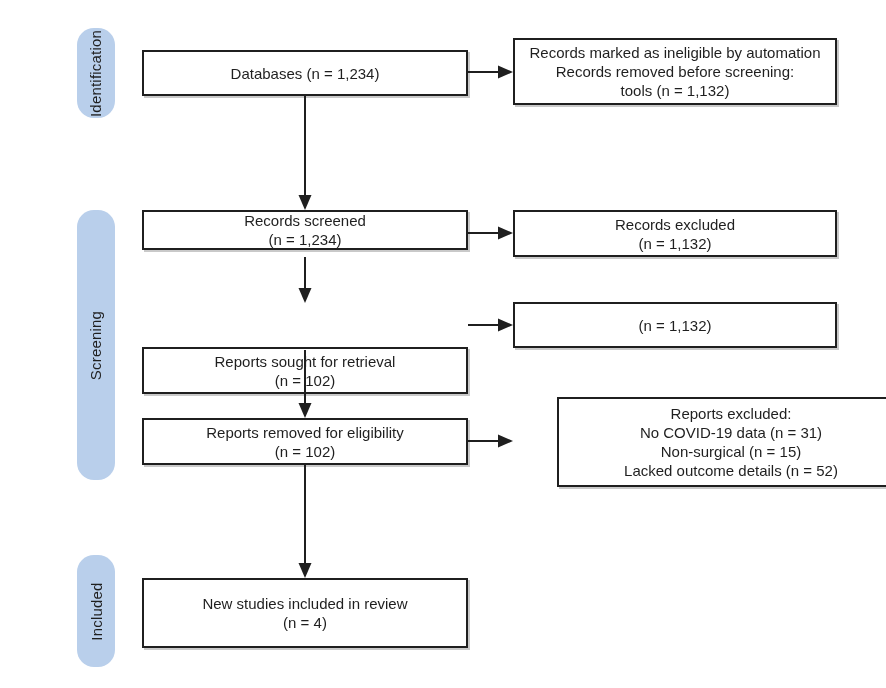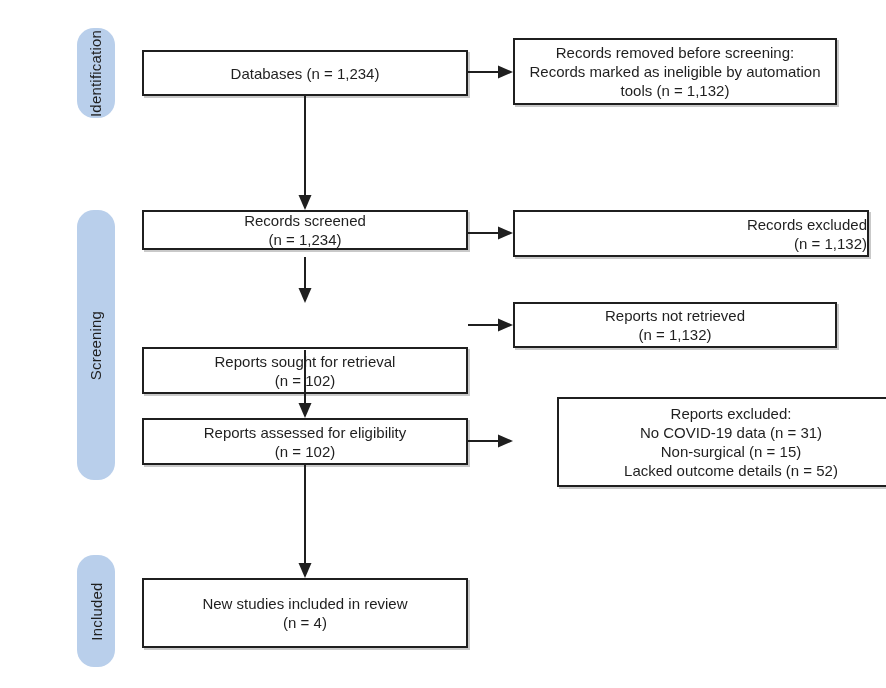--- a/index.html
+++ b/index.html
@@ -51,21 +51,21 @@
     font-size: 15px;
     line-height: 19px;
   }
   .mb1 { left: 142px; top: 50px;  width: 326px; height: 46px; }
   .mb2 { left: 142px; top: 210px; width: 326px; height: 40px; }
   .mb3 { left: 142px; top: 303px; width: 326px; height: 47px; margin-top: 44px; }
   .mb4 { left: 142px; top: 418px; width: 326px; height: 47px; }
   .mb5 { left: 142px; top: 578px; width: 326px; height: 70px; }
 
   .sb1 { left: 513px; top: 38px;  width: 324px; height: 67px; }
-  .sb2 { left: 513px; top: 210px; width: 356px; height: 47px; align-items: flex-end; }
+  .sb2 { left: 513px; top: 210px; width: 324px; height: 47px; }
   .sb3 { left: 513px; top: 302px; width: 324px; height: 46px; }
   .sb4 { left: 513px; top: 397px; width: 348px; height: 90px; margin-left: 44px; }
 
   
   .arrows {
     position: absolute;
     left: 0; top: 0;
     width: 886px;
     height: 688px;
     pointer-events: none;
@@ -93,39 +93,38 @@
   </div>
   <div class="box mb2">
     <div>Records screened</div>
     <div>(n = 1,234)</div>
   </div>
   <div class="box mb3">
     <div>Reports sought for retrieval</div>
     <div>(n = 102)</div>
   </div>
   <div class="box mb4">
-    <div>Reports assessed for eligibility</div>
+    <div>Reports removed for eligibility</div>
     <div>(n = 102)</div>
   </div>
   <div class="box mb5">
     <div>New studies included in review</div>
     <div>(n = 4)</div>
   </div>
 
   <div class="box sb1">
+    <div>Records marked as ineligible by automation</div>
     <div>Records removed before screening:</div>
-    <div>Records marked as ineligible by automation</div>
     <div>tools (n = 1,132)</div>
   </div>
   <div class="box sb2">
     <div>Records excluded</div>
     <div>(n = 1,132)</div>
   </div>
   <div class="box sb3">
-    <div>Reports not retrieved</div>
     <div>(n = 1,132)</div>
   </div>
   <div class="box sb4">
     <div>Reports excluded:</div>
     <div>No COVID-19 data (n = 31)</div>
     <div>Non-surgical (n = 15)</div>
     <div>Lacked outcome details (n = 52)</div>
   </div>
 
   <svg class="arrows" viewBox="0 0 886 688" aria-hidden="true">

